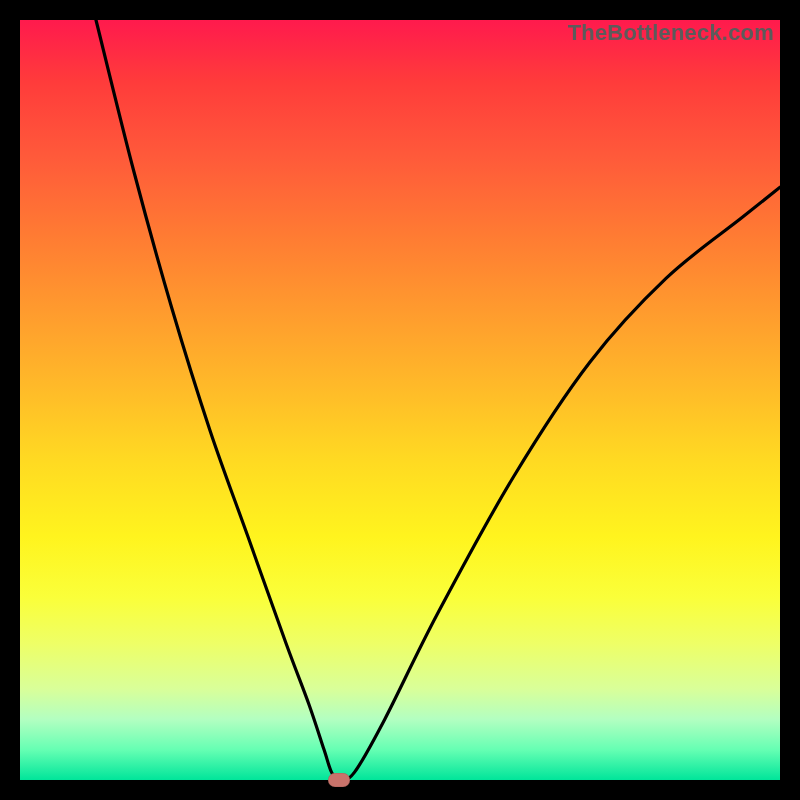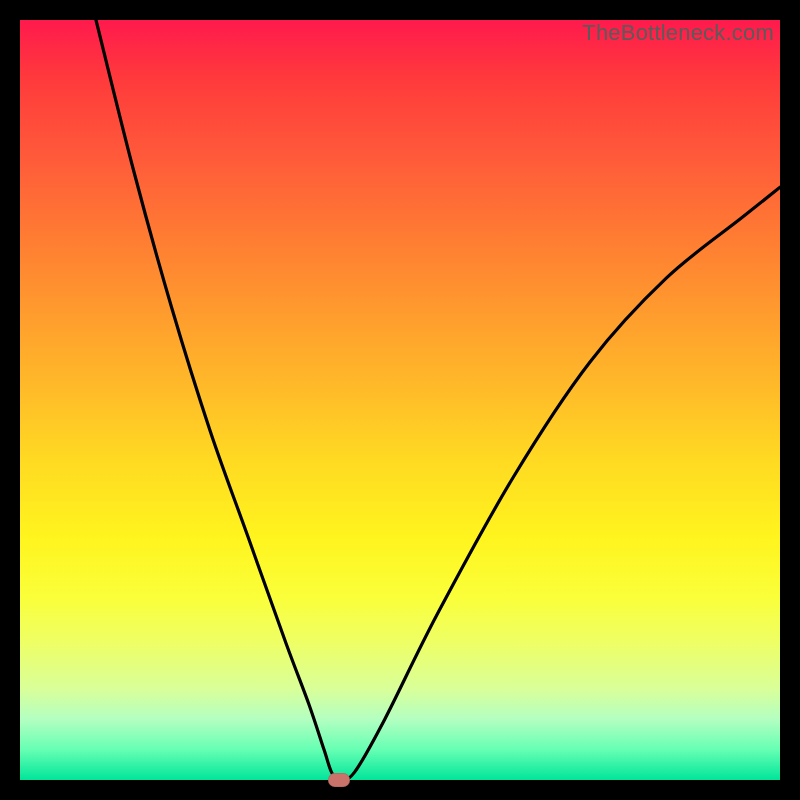--- a/index.html
+++ b/index.html
@@ -32,21 +32,21 @@
       #66ffb3 96%,
       #00e59a 100%
     );
   }
   .watermark {
     position: absolute;
     top: 0px;
     right: 6px;
     font-family: Arial, Helvetica, sans-serif;
     font-size: 22px;
-    font-weight: 400;
+    font-weight: 700;
     color: #5b5b5b;
     letter-spacing: 0.2px;
     user-select: none;
   }
   svg.curve {
     position: absolute;
     left: 0; top: 0;
     width: 760px; height: 760px;
   }
   .curve path {

